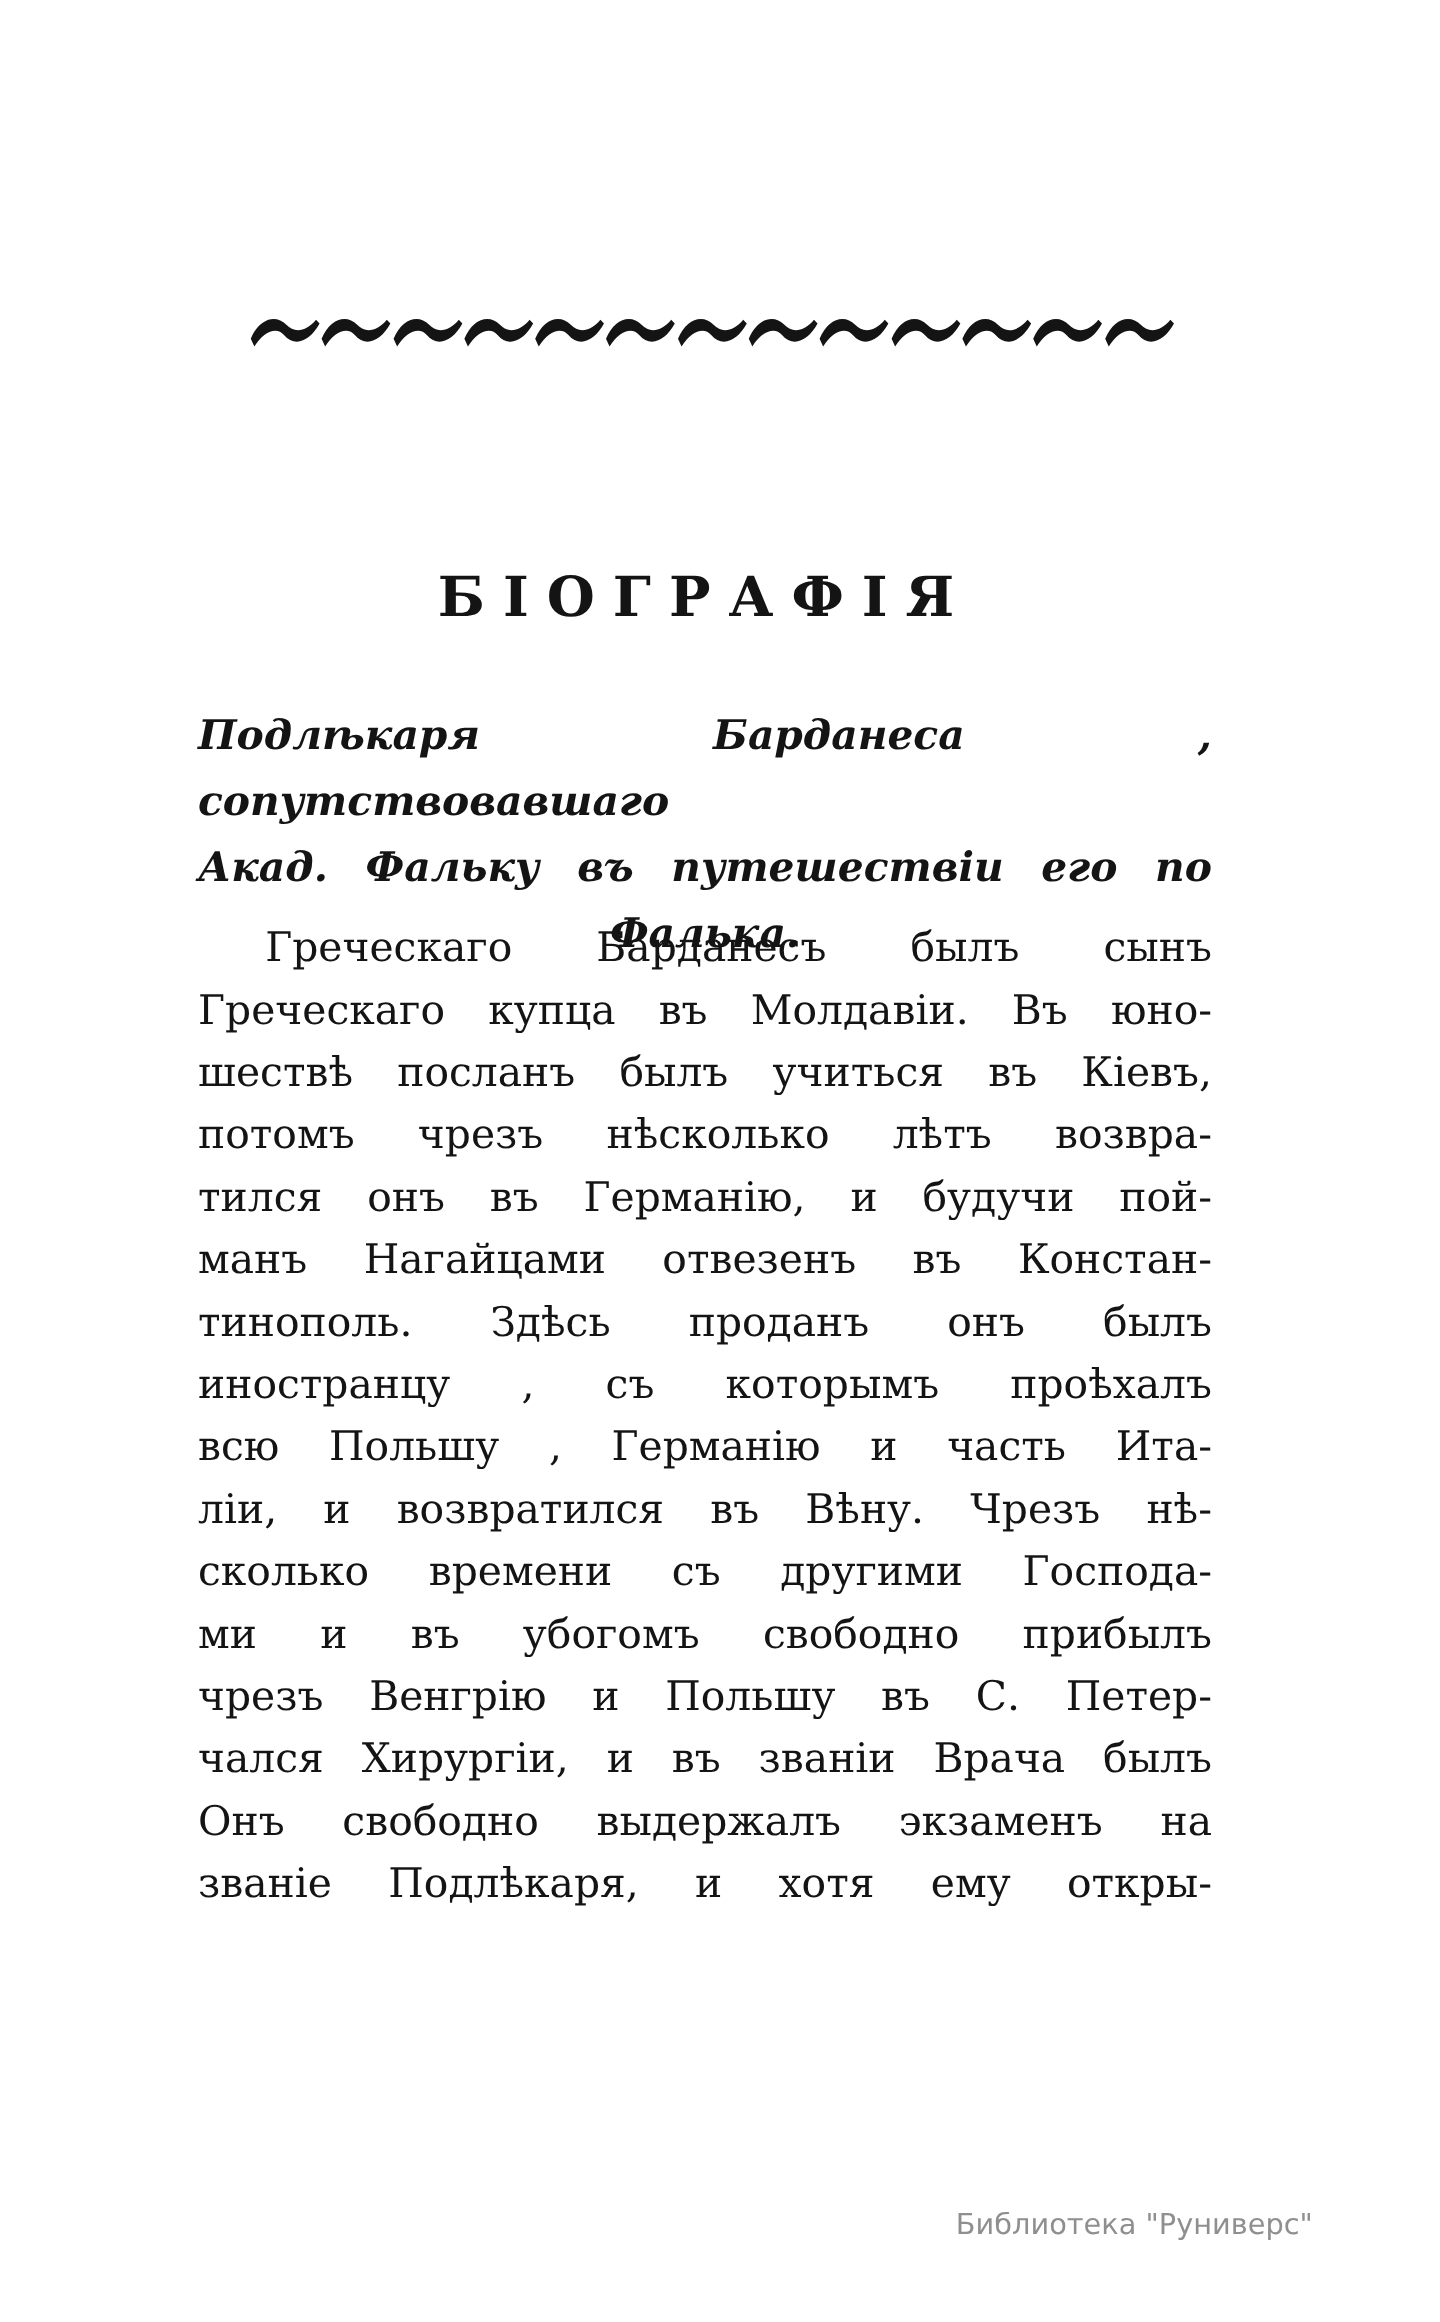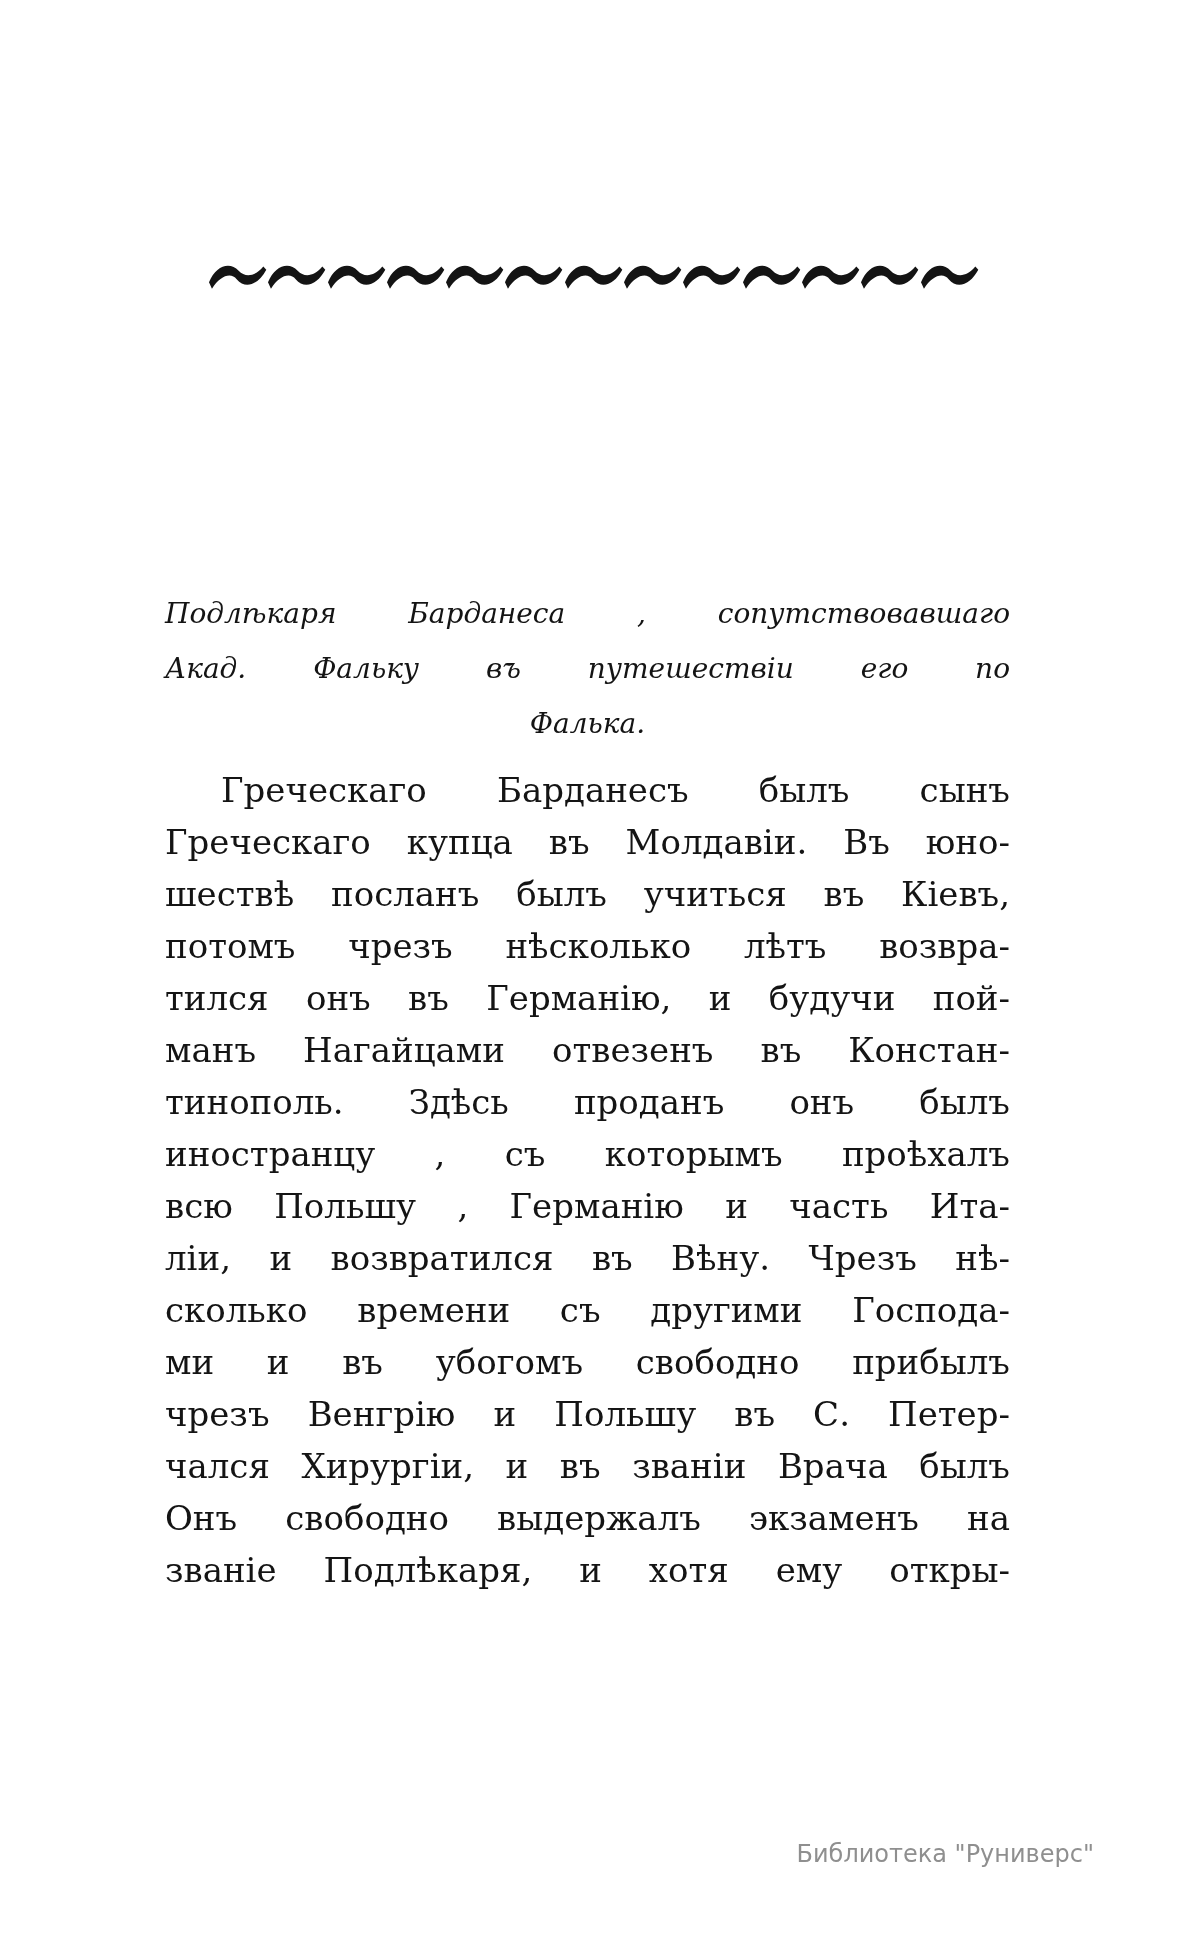--- a/index.html
+++ b/index.html
@@ -44,22 +44,22 @@
     font-weight: bold;
     letter-spacing: 15px;
     white-space: nowrap;
   }
   .subtitle {
     position: absolute;
     left: 165px;
     top: 586px;
     width: 845px;
     font-style: italic;
-    font-weight: normal;
-    font-size: 28px;
+    font-weight: bold;
+    font-size: 34px;
     line-height: 55px;
   }
   .subtitle-line {
     text-align: justify;
     text-align-last: justify;
   }
   .subtitle-line:last-child {
     text-align: center;
     text-align-last: center;
   }
@@ -127,20 +127,21 @@
       <path fill="currentColor" d="M1 24 C8 8, 22 4, 31 13 C38 20, 48 18, 56 9 L59 12 C51 26, 38 31, 29 21 C23 14, 12 18, 4 30 Z"></path>
     </svg>
       <svg class="tilde" viewBox="0 0 60 36" xmlns="http://www.w3.org/2000/svg" preserveAspectRatio="none">
       <path fill="currentColor" d="M1 24 C8 8, 22 4, 31 13 C38 20, 48 18, 56 9 L59 12 C51 26, 38 31, 29 21 C23 14, 12 18, 4 30 Z"></path>
     </svg>
       <svg class="tilde" viewBox="0 0 60 36" xmlns="http://www.w3.org/2000/svg" preserveAspectRatio="none">
       <path fill="currentColor" d="M1 24 C8 8, 22 4, 31 13 C38 20, 48 18, 56 9 L59 12 C51 26, 38 31, 29 21 C23 14, 12 18, 4 30 Z"></path>
     </svg>
     </div>
 
+  <h1 class="title">БІОГРАФІЯ</h1>
 
   <div class="subtitle">
 
   <div class="subtitle-line">Подлѣкаря Барданеса , сопутствовавшаго</div>
       <div class="subtitle-line">Акад. Фальку въ путешествіи его по</div>
       <div class="subtitle-line">Фалька.</div>
     </div>
 
   <div class="bodytext">
 

